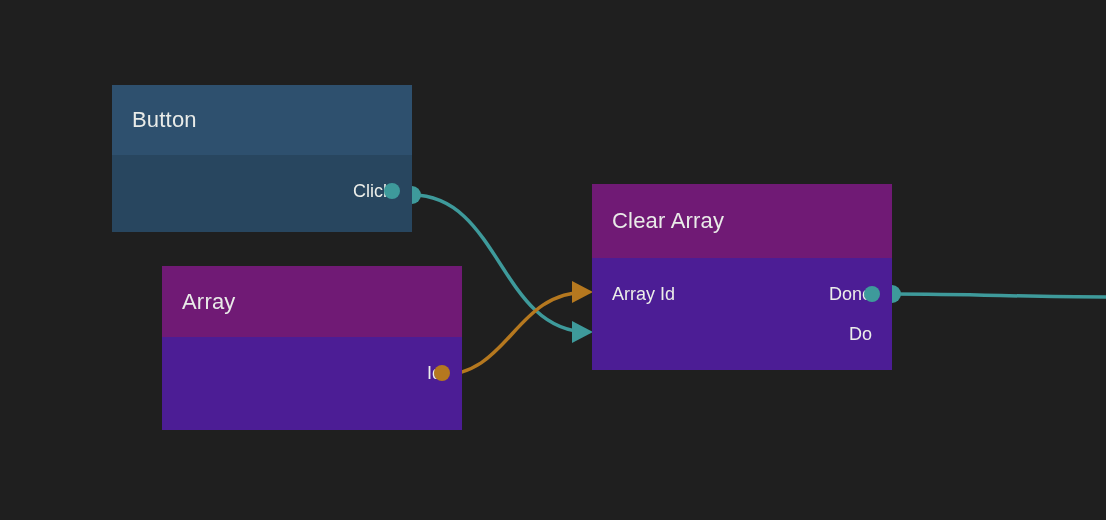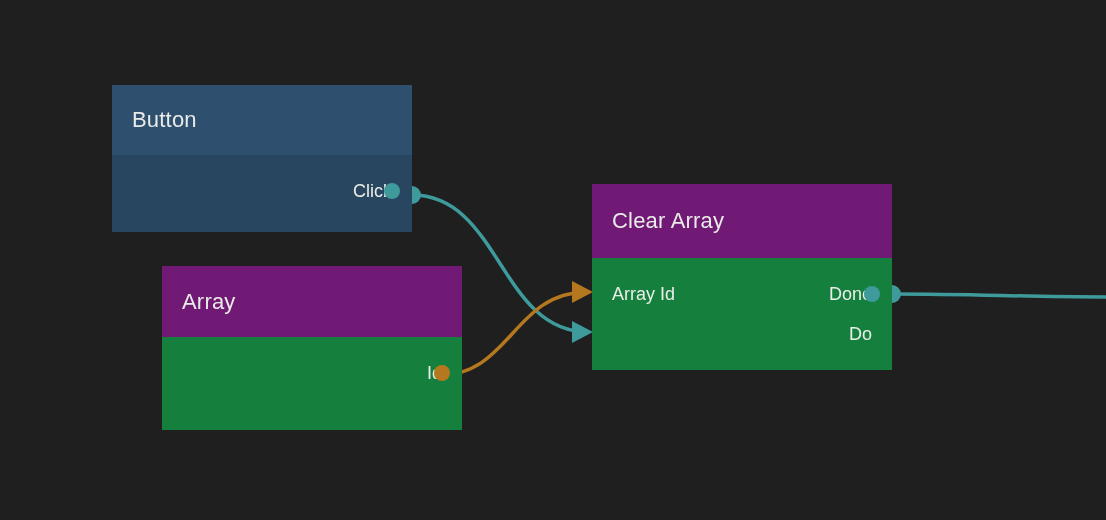--- a/index.html
+++ b/index.html
@@ -78,21 +78,21 @@
     transform: translateY(-50%);
   }
   .socket.right { right: -8px; }
 
   
   .node.blue .node-header { background: #2e506e; }
   .node.blue .node-body   { background: #28465f; }
 
   
   .node.green .node-header { background: #701a75; }
-  .node.green .node-body   { background: #15803d; }
+  .node.green .node-body   { background: #4c1d95; }
 </style>
 </head>
 <body>
 
 <div id="canvas" style="width: 1106px; height: 520px; background: rgb(31, 31, 31);">
 
   <svg id="wires" viewBox="0 0 1106 520" width="1106" height="520">
       <path d="M 412 195 C 500 195 500 332 588 332" fill="none" stroke="#3e9a9b" stroke-width="3.5" stroke-linecap="round"></path>
       <path d="M 436 376 C 512 376 512 292 588 292" fill="none" stroke="#b5781f" stroke-width="3.5" stroke-linecap="round"></path>
       <path d="M 892 294 C 980 294 1020 297 1106 297" fill="none" stroke="#3e9a9b" stroke-width="3.5" stroke-linecap="round"></path>

